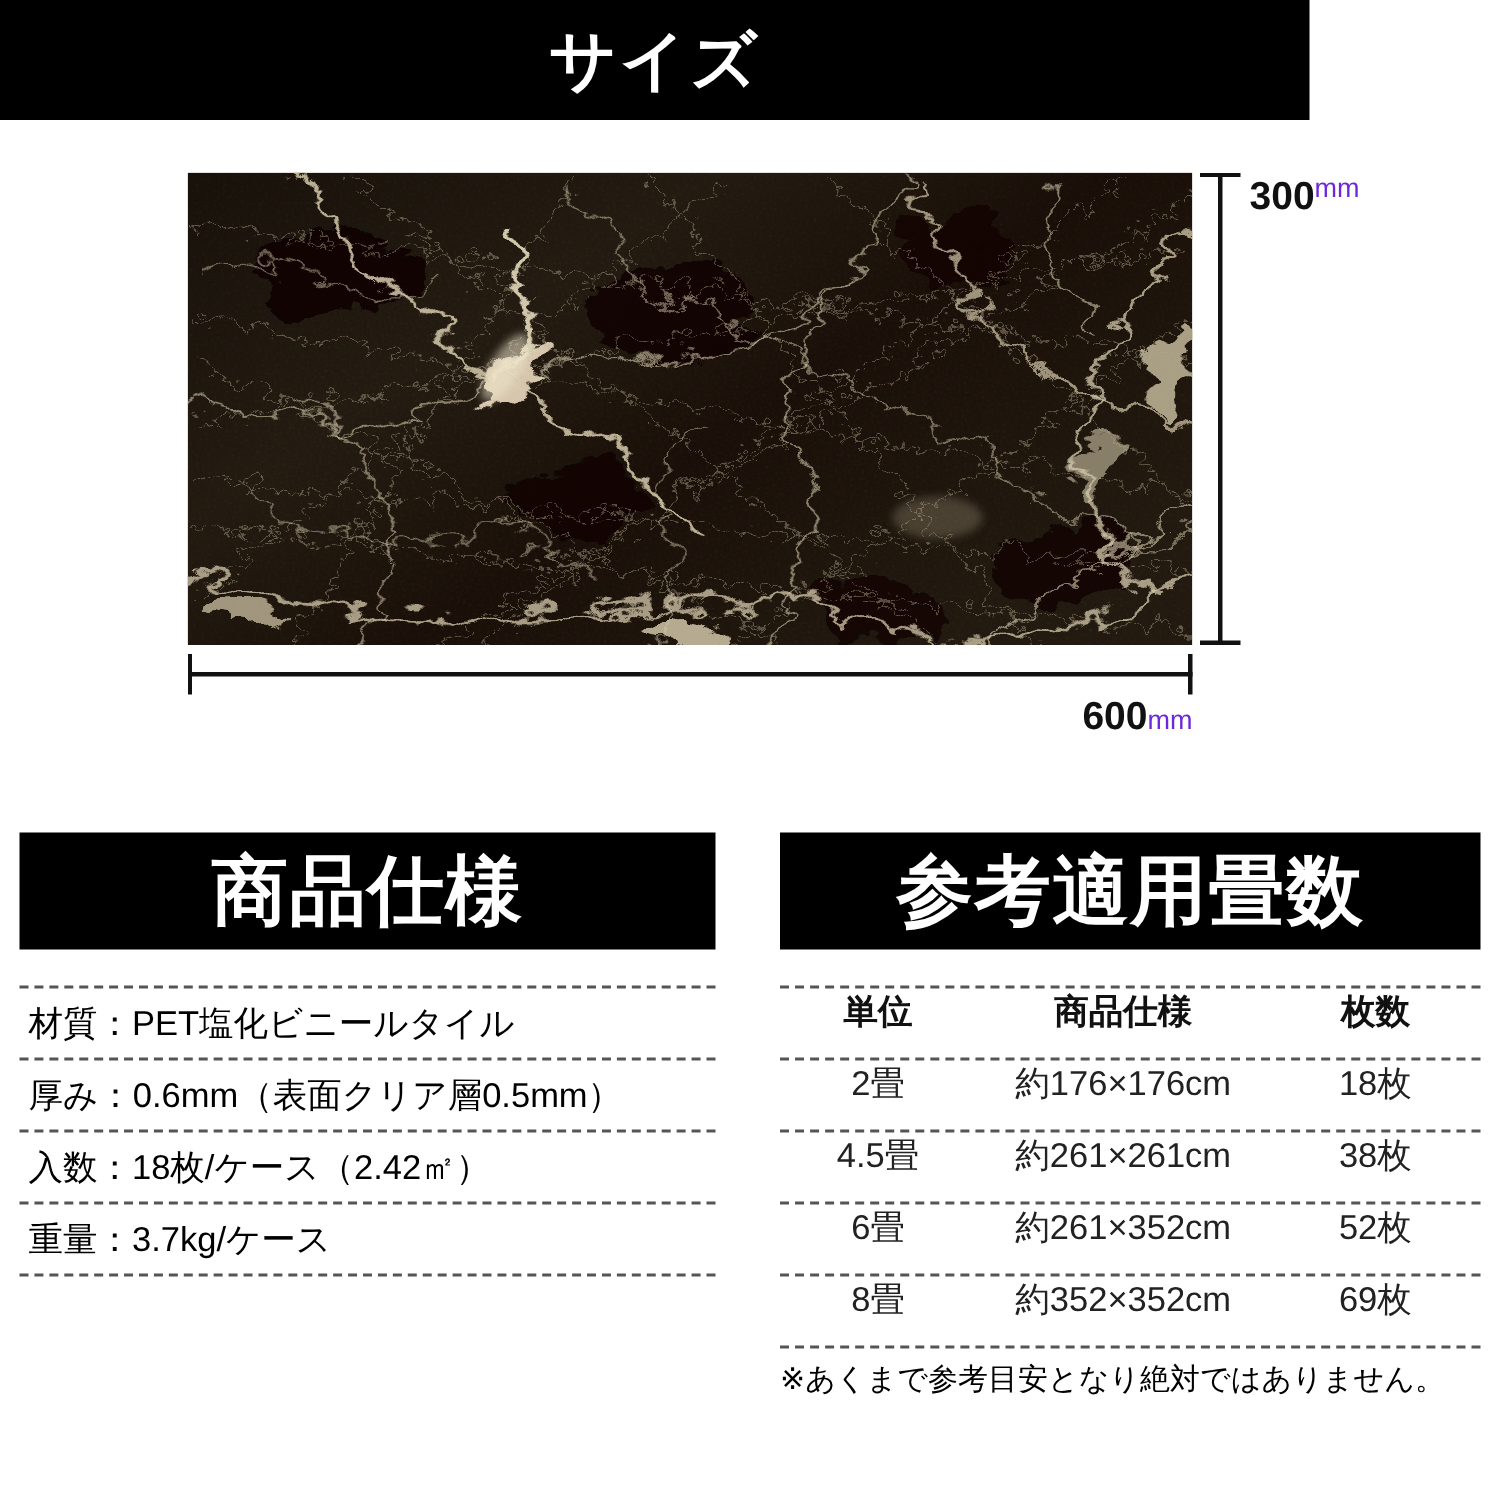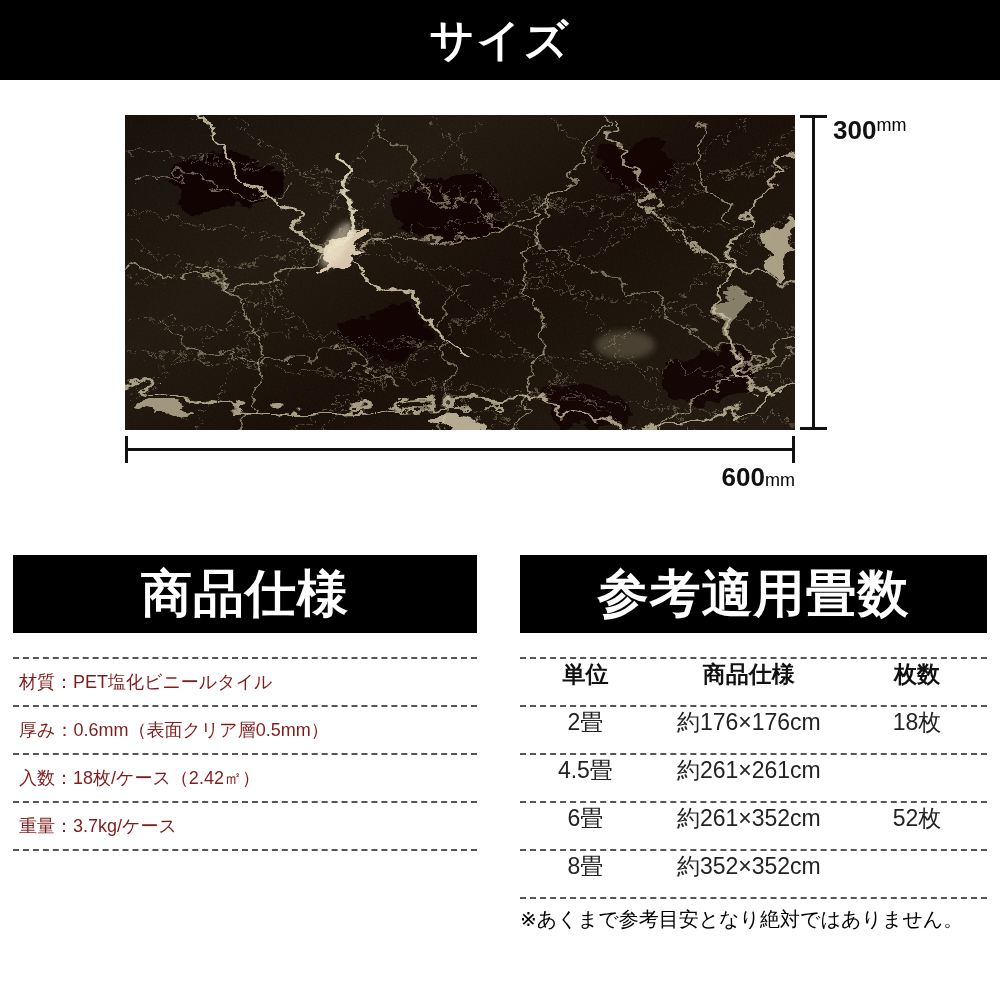--- a/index.html
+++ b/index.html
@@ -1,51 +1,51 @@
 <!DOCTYPE html>
 <html><head>
 <meta charset="utf-8">
 <style>
   * { margin:0; padding:0; box-sizing:border-box; }
   html,body { width:1000px; height:1000px; background:#ffffff;
     font-family:"Liberation Sans","DejaVu Sans",sans-serif; color:#222; }
   .page { position:relative; width:1000px; height:1000px; overflow:hidden; background:#fff; }
 
   
-  .top-banner { position:absolute; left:0; top:0; width:1000px; height:80px;
+  .top-banner { position:absolute; left:0; top:0; width:873px; height:80px;
     background:#000; display:flex; align-items:center; justify-content:center; }
   .top-banner .title { color:#fff; font-size:44px; font-weight:bold; letter-spacing:2px; }
 
   
   .tile-wrap { position:absolute; left:125px; top:115px; width:670px; height:315px; overflow:hidden; }
   .tile-wrap svg { display:block; }
 
   .vdim { position:absolute; left:800px; top:115px; width:27px; height:315px; }
   .vdim .line { position:absolute; left:12px; top:0; width:3px; height:315px; background:#111; }
   .vdim .cap  { position:absolute; left:0; width:27px; height:3px; background:#111; }
   .vdim .cap.top { top:0; } .vdim .cap.bot { bottom:0; }
   .vlabel { position:absolute; left:833px; top:115px; height:315px; display:flex;
     align-items:flex-start; white-space:nowrap; }
   .dim-num { font-size:26px; font-weight:bold; color:#111; }
-  .dim-unit { font-size:18px; color:#000000; }
+  .dim-unit { font-size:18px; color:#6d28d9; }
 
   .hdim { position:absolute; left:125px; top:436px; width:670px; height:27px; }
   .hdim .line { position:absolute; top:12px; left:0; width:670px; height:3px; background:#111; }
   .hdim .cap  { position:absolute; top:0; width:3px; height:27px; background:#111; }
   .hdim .cap.left { left:0; } .hdim .cap.right { right:0; }
   .hlabel { position:absolute; left:125px; top:462px; width:670px; text-align:right; white-space:nowrap; }
 
   
   .panel-header { height:78px; background:#000; display:flex; align-items:center; justify-content:center; }
   .panel-header .title { color:#fff; font-size:51px; font-weight:bold; letter-spacing:1px; }
 
   .specs-panel { position:absolute; left:13px; top:555px; width:464px; }
   .specs-list { margin-top:24px; border-top:2px dashed #555; }
   .spec-row { height:48px; display:flex; align-items:center; border-bottom:2px dashed #555;
-    font-size:18px; color:#7f1d1d; padding-left:6px; white-space:nowrap; }
+    font-size:23px; color:#000000; padding-left:6px; white-space:nowrap; }
 
   .tatami-panel { position:absolute; left:520px; top:555px; width:467px; }
   .tatami-table { margin-top:24px; border-top:2px dashed #555; }
   .t-row { height:48px; display:flex; border-bottom:2px dashed #555;
     font-size:23px; color:#222; }
   .t-row .c1 { width:28%; text-align:center; }
   .t-row .c2 { width:42%; text-align:center; }
   .t-row .c3 { width:30%; text-align:center; }
   .t-row.head { font-weight:bold; color:#111; }
   .tatami-note { margin-top:7px; font-size:20px; color:#000000; white-space:nowrap; }
@@ -194,27 +194,29 @@
         <div class="c3">枚数</div>
       </div>
       <div class="t-row">
         <div class="c1">2畳</div>
         <div class="c2">約176×176cm</div>
         <div class="c3">18枚</div>
       </div>
       <div class="t-row">
         <div class="c1">4.5畳</div>
         <div class="c2">約261×261cm</div>
+        <div class="c3">38枚</div>
       </div>
       <div class="t-row">
         <div class="c1">6畳</div>
         <div class="c2">約261×352cm</div>
         <div class="c3">52枚</div>
       </div>
       <div class="t-row">
         <div class="c1">8畳</div>
         <div class="c2">約352×352cm</div>
+        <div class="c3">69枚</div>
       </div>
     </div>
     <div class="tatami-note">※あくまで参考目安となり絶対ではありません。</div>
   </div>
 
 </div>
 
 </body></html>

